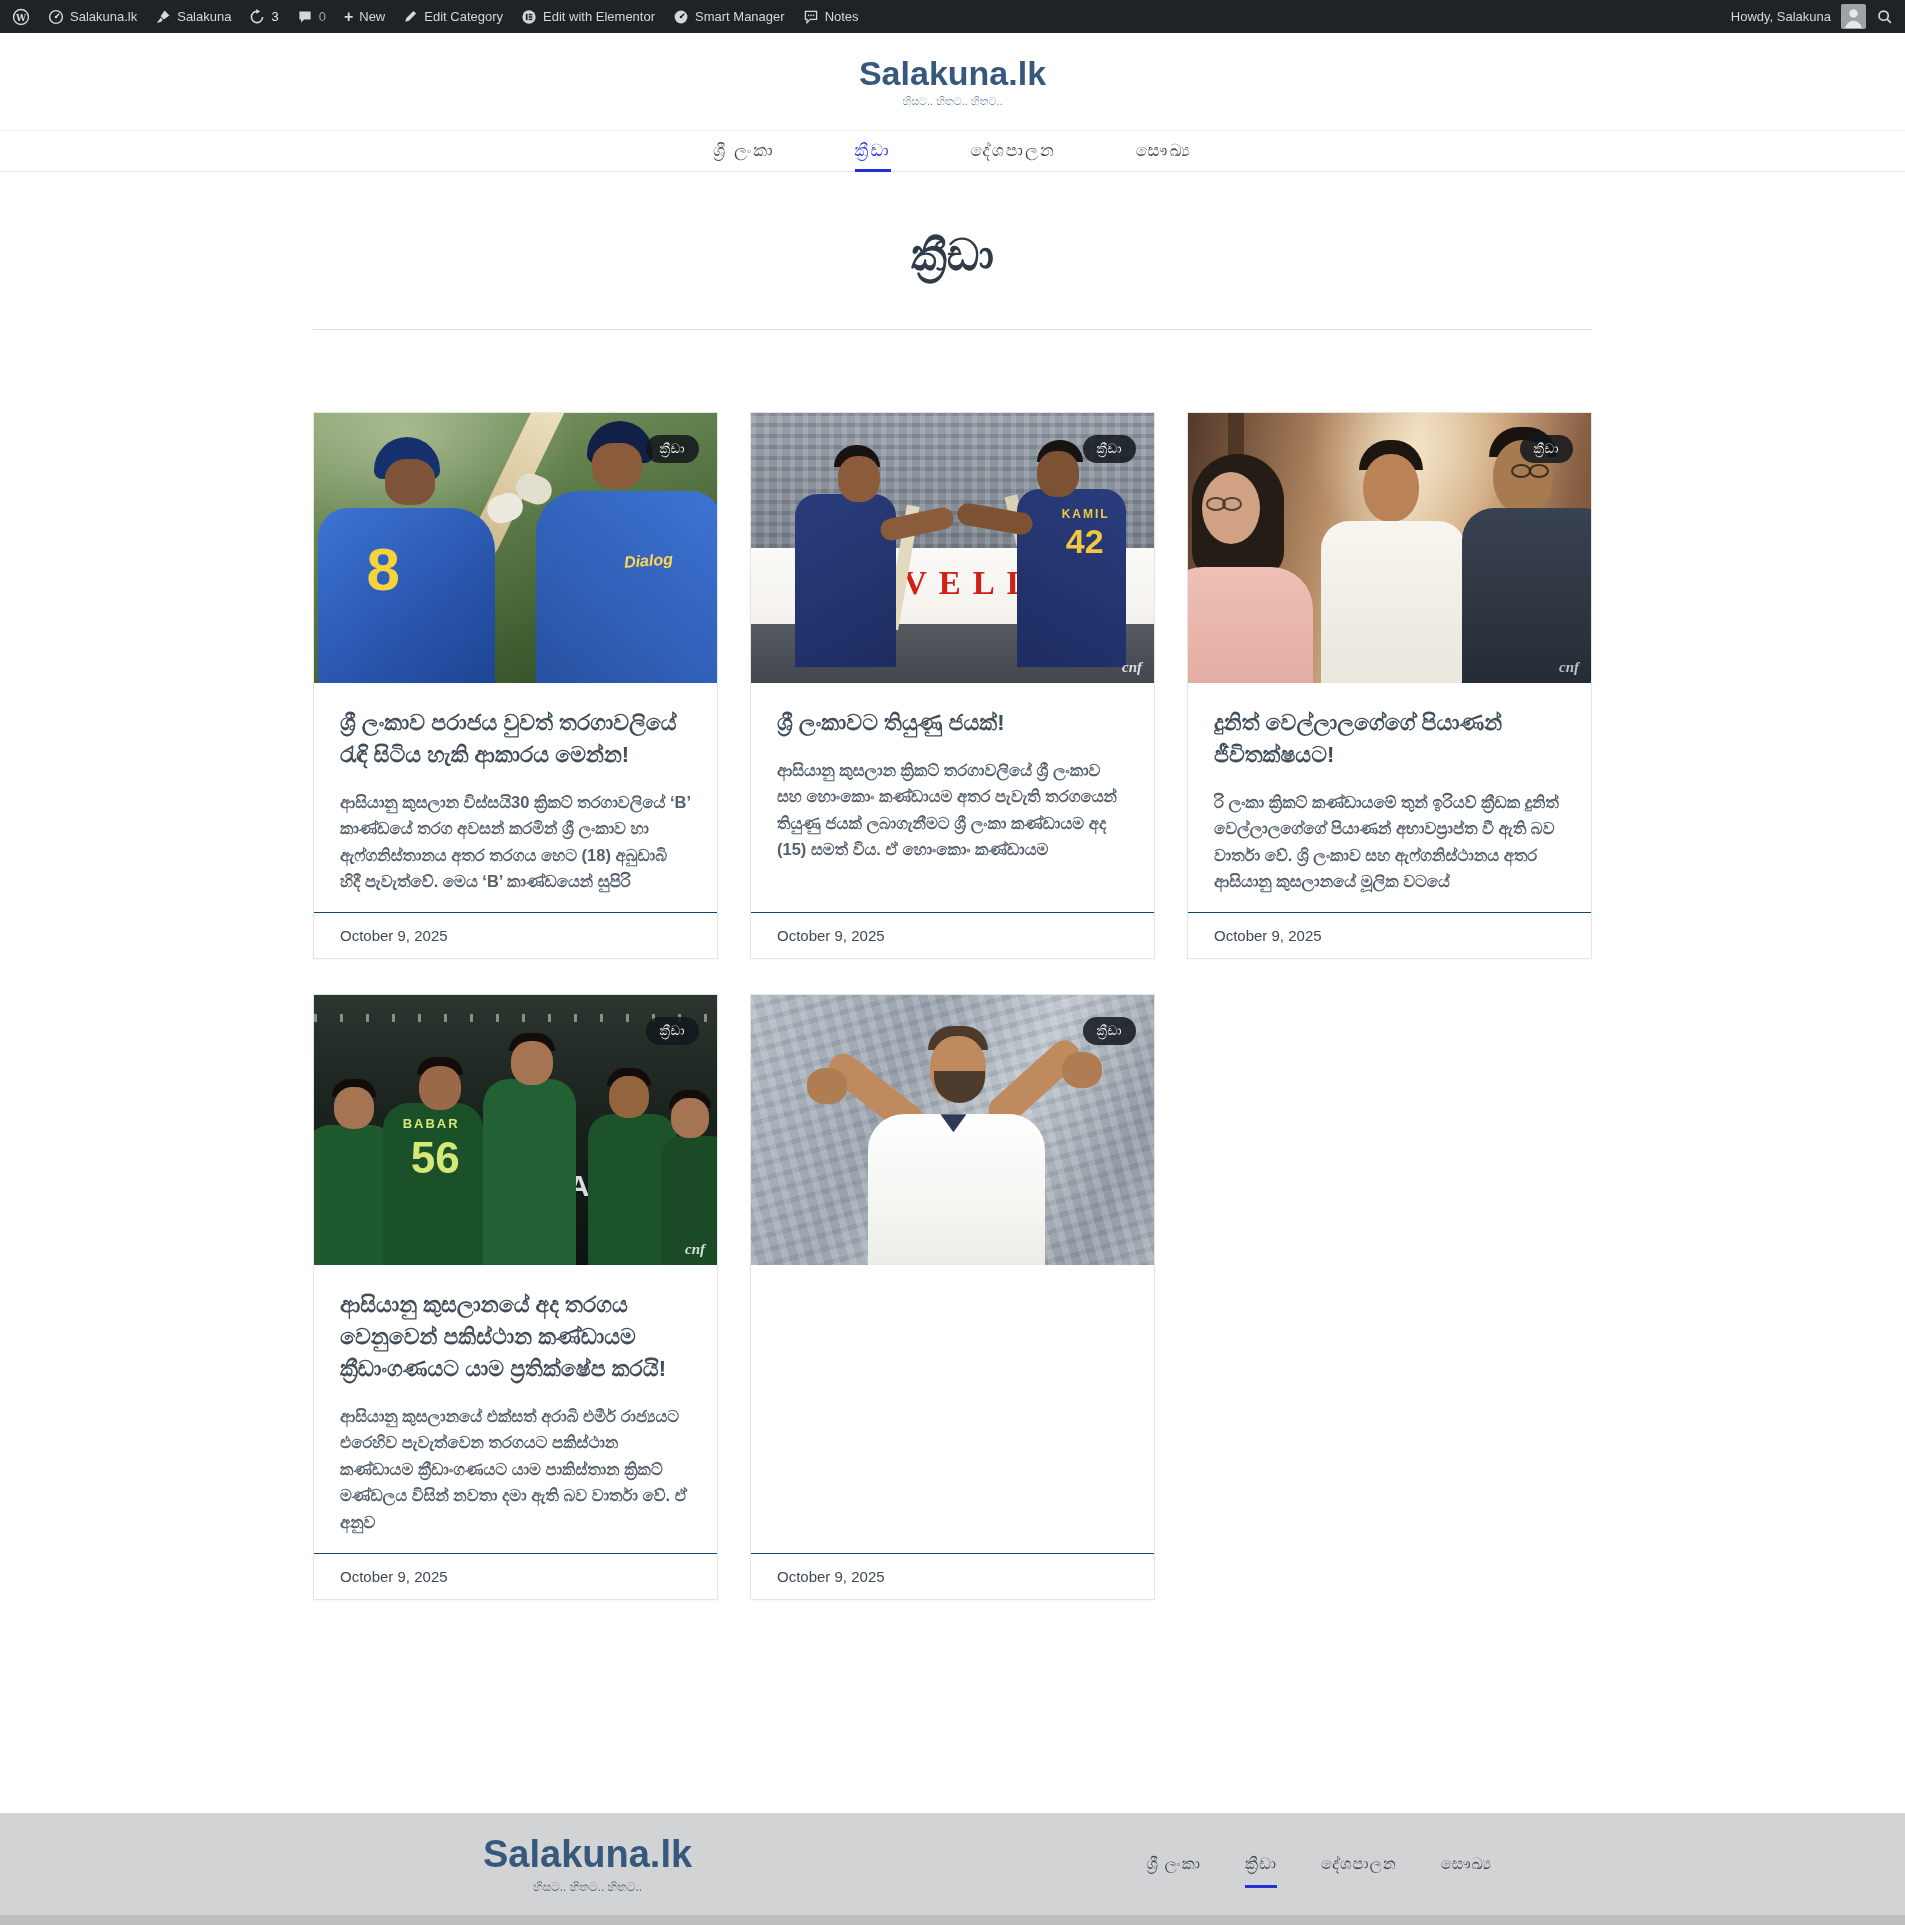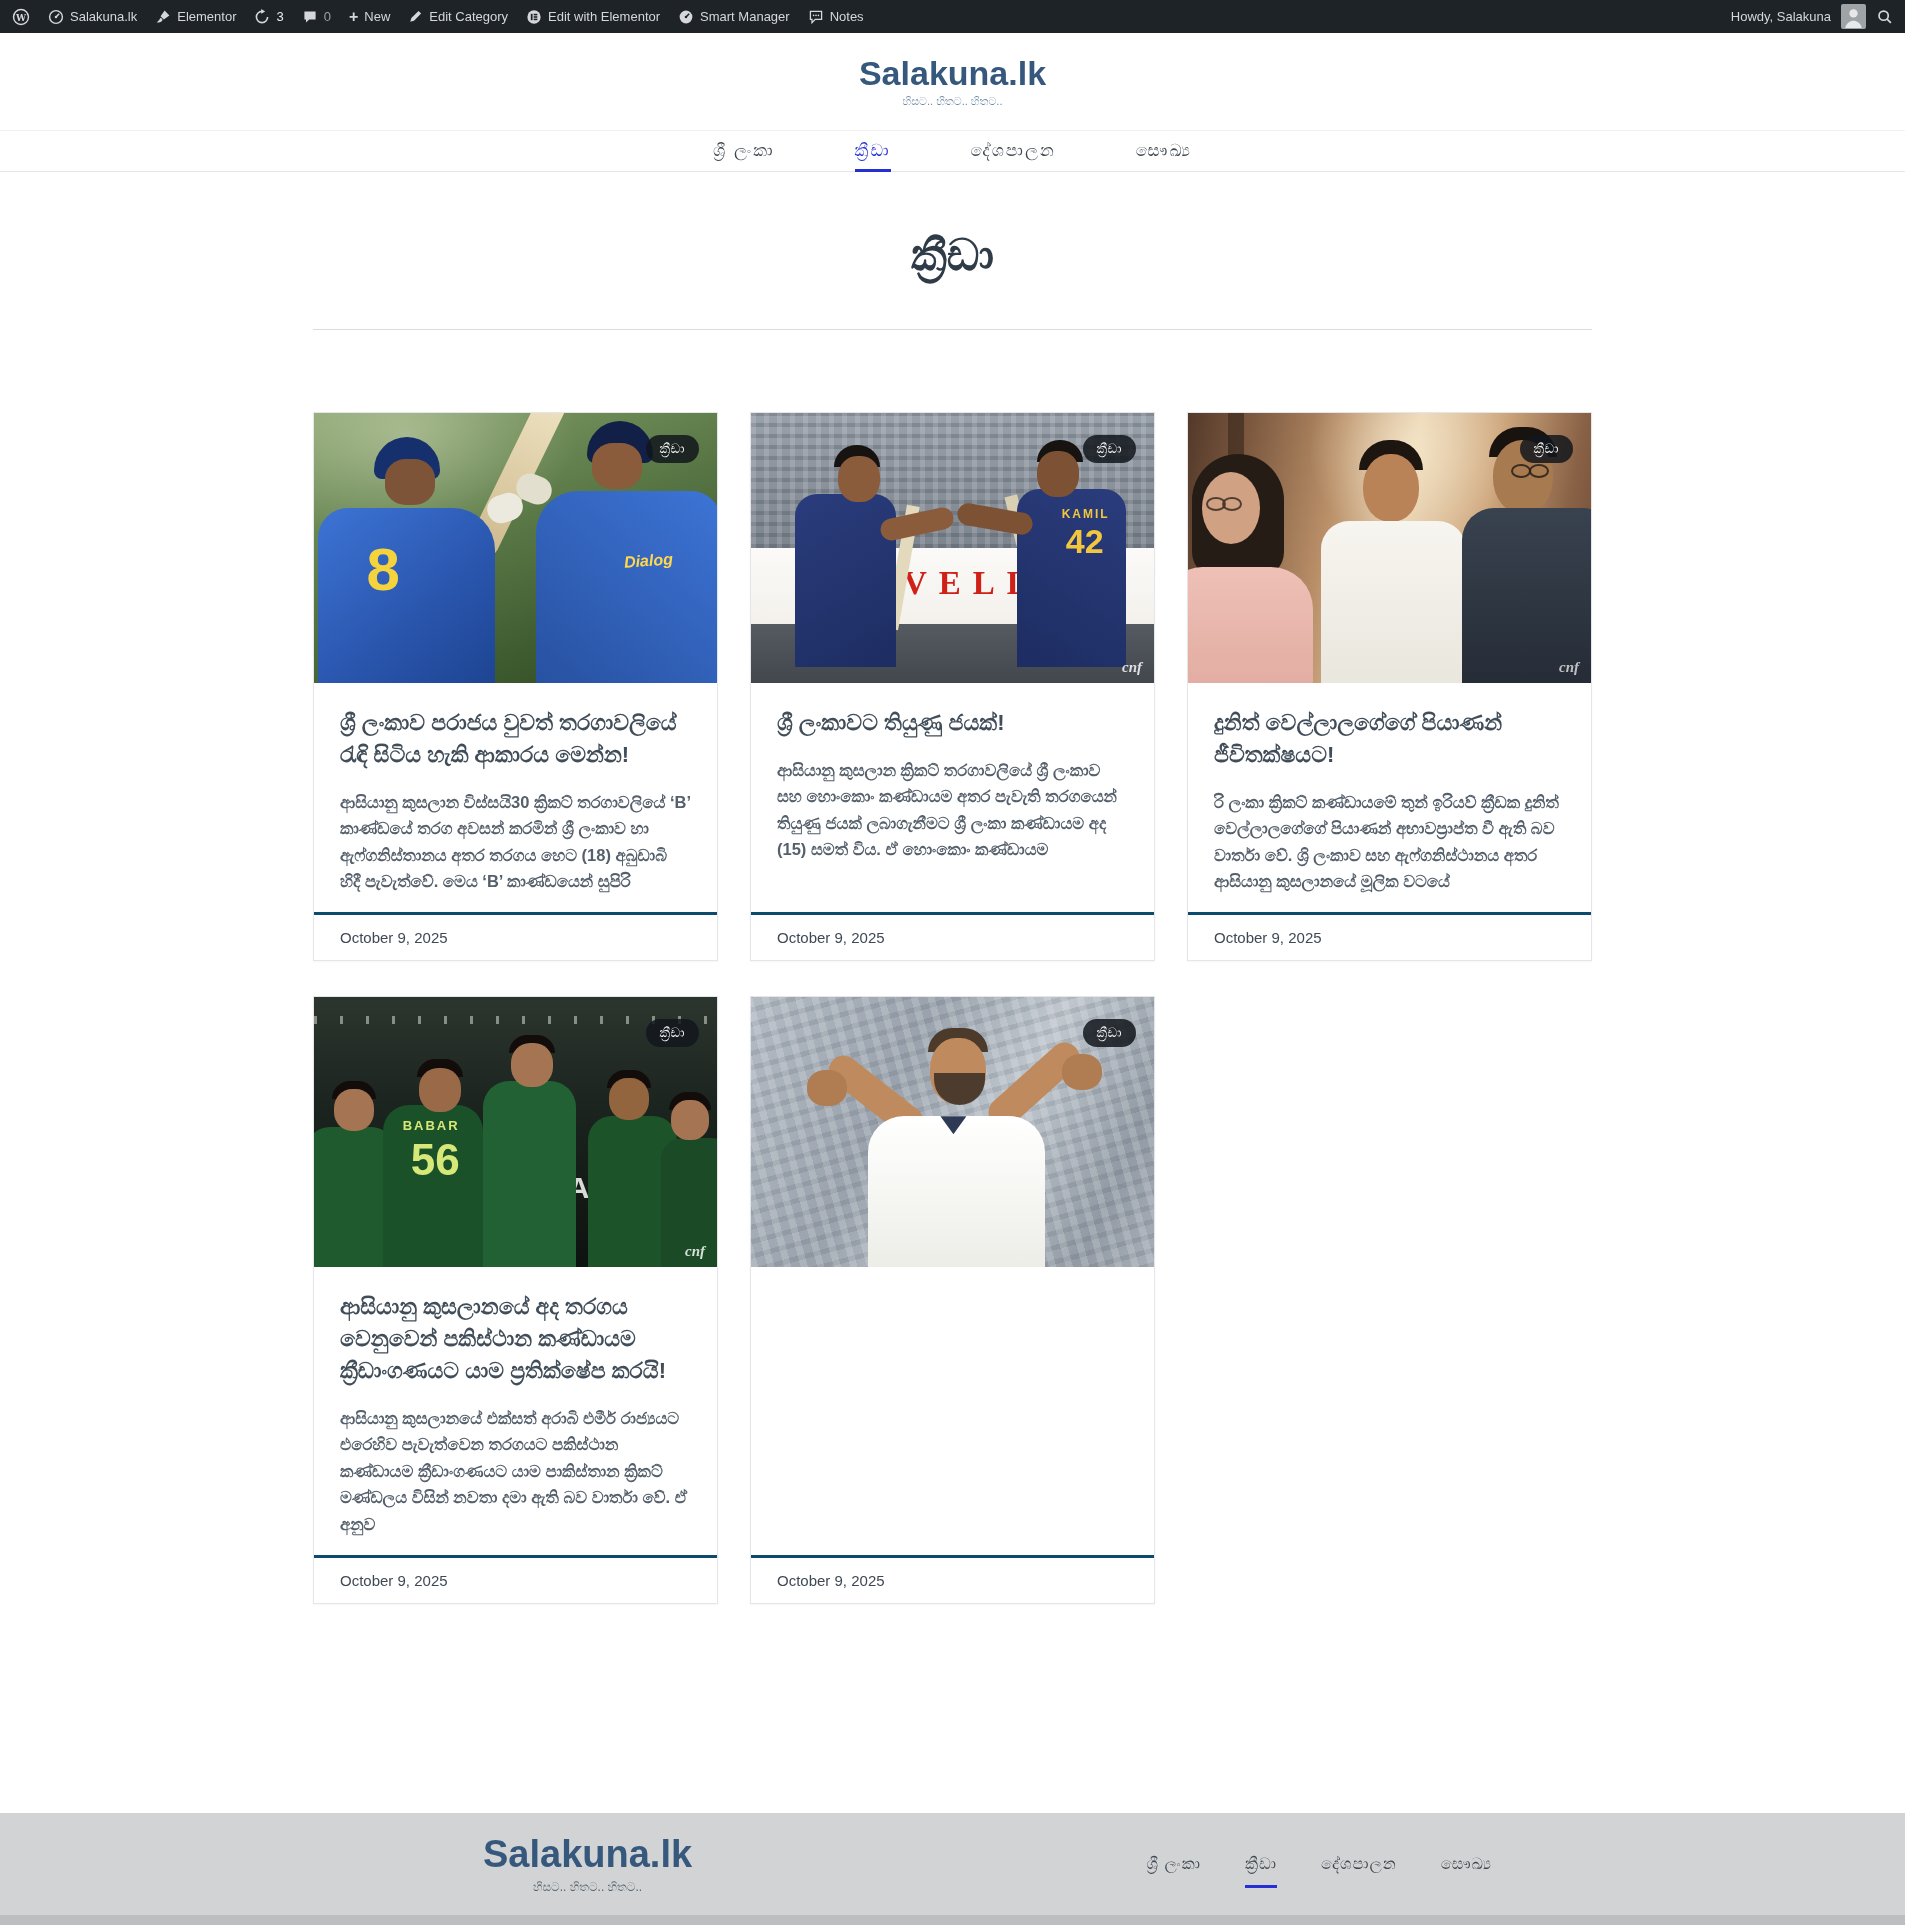--- a/index.html
+++ b/index.html
@@ -65,21 +65,21 @@
   .media > * { position:absolute; }
   .badge {
     top:22px; right:18px; background:rgba(18,22,28,.85); color:#fff;
     font-size:13px; padding:6px 14px; border-radius:16px; letter-spacing:.5px; cursor:pointer;
     z-index:5;
   }
   .wm { right:12px; bottom:8px; color:rgba(255,255,255,.82); font:italic bold 15px/1 "Liberation Serif", serif; }
   .card-body { padding:24px 26px 18px; flex:1; }
   .card-title { margin:0 0 18px; font-size:22px; line-height:1.45; color:#414e5a; font-weight:bold; cursor:pointer; }
   .card-excerpt { margin:0; font-size:16.5px; line-height:1.6; color:#55606c;font-weight:bold; }
-  .card-foot { border-top:3px solid #0c4a6e; padding:14px 26px; font-size:15px; color:#3f4955; }
+  .card-foot { border-top:1px solid #0c4a6e; padding:14px 26px; font-size:15px; color:#3f4955; }
 
   
   .m1 { background:linear-gradient(160deg,#85a06b,#5d7c49 40%,#3f5c31 75%,#30471f); }
   .m1 .glow { left:-20%; top:-35%; width:85%; height:85%; border-radius:50%;
     background:radial-gradient(closest-side,rgba(255,255,230,.35),transparent); }
   .m1 .bat { left:47%; top:-10%; width:30px; height:175px; border-radius:10px;
     background:linear-gradient(#efe3c2,#cdb98d); transform:rotate(26deg); }
   .m1 .helmet-l { left:15%; top:9%; width:66px; height:42px; background:#16306e; border-radius:33px 33px 8px 8px; }
   .m1 .head-l { left:17.5%; top:17%; width:50px; height:46px; background:#7d5437; border-radius:42%; }
   .m1 .torso-l { left:1%; top:35%; width:44%; height:70%; border-radius:30px 42px 0 0;
@@ -212,21 +212,21 @@
           <path d="M10 10L14 6" stroke="currentColor" stroke-width="2"></path>
           <circle cx="10" cy="10" r="1.6" fill="currentColor"></circle>
         </svg>
       <span>Salakuna.lk</span>
     </span>
     <span class="ab-item">
       <svg width="16" height="16" viewBox="0 0 20 20">
           <path d="M12 2l6 6-7 5-4-4z" fill="currentColor"></path>
           <path d="M7.5 11c-2 1-2 4-5.5 5.5 3.5 1 6.5 0 7.5-3z" fill="currentColor"></path>
         </svg>
-      <span>Elementor</span>
+      <span>Salakuna</span>
     </span>
     <span class="ab-item">
       <svg width="16" height="16" viewBox="0 0 20 20">
           <path d="M10 3a7 7 0 1 0 7 7" fill="none" stroke="currentColor" stroke-width="2"></path>
           <path d="M9 0l5 3-5 3z" fill="currentColor"></path>
         </svg>
       <span class="ab-count">3</span>
     </span>
     <span class="ab-item">
       <svg width="16" height="16" viewBox="0 0 20 20">

